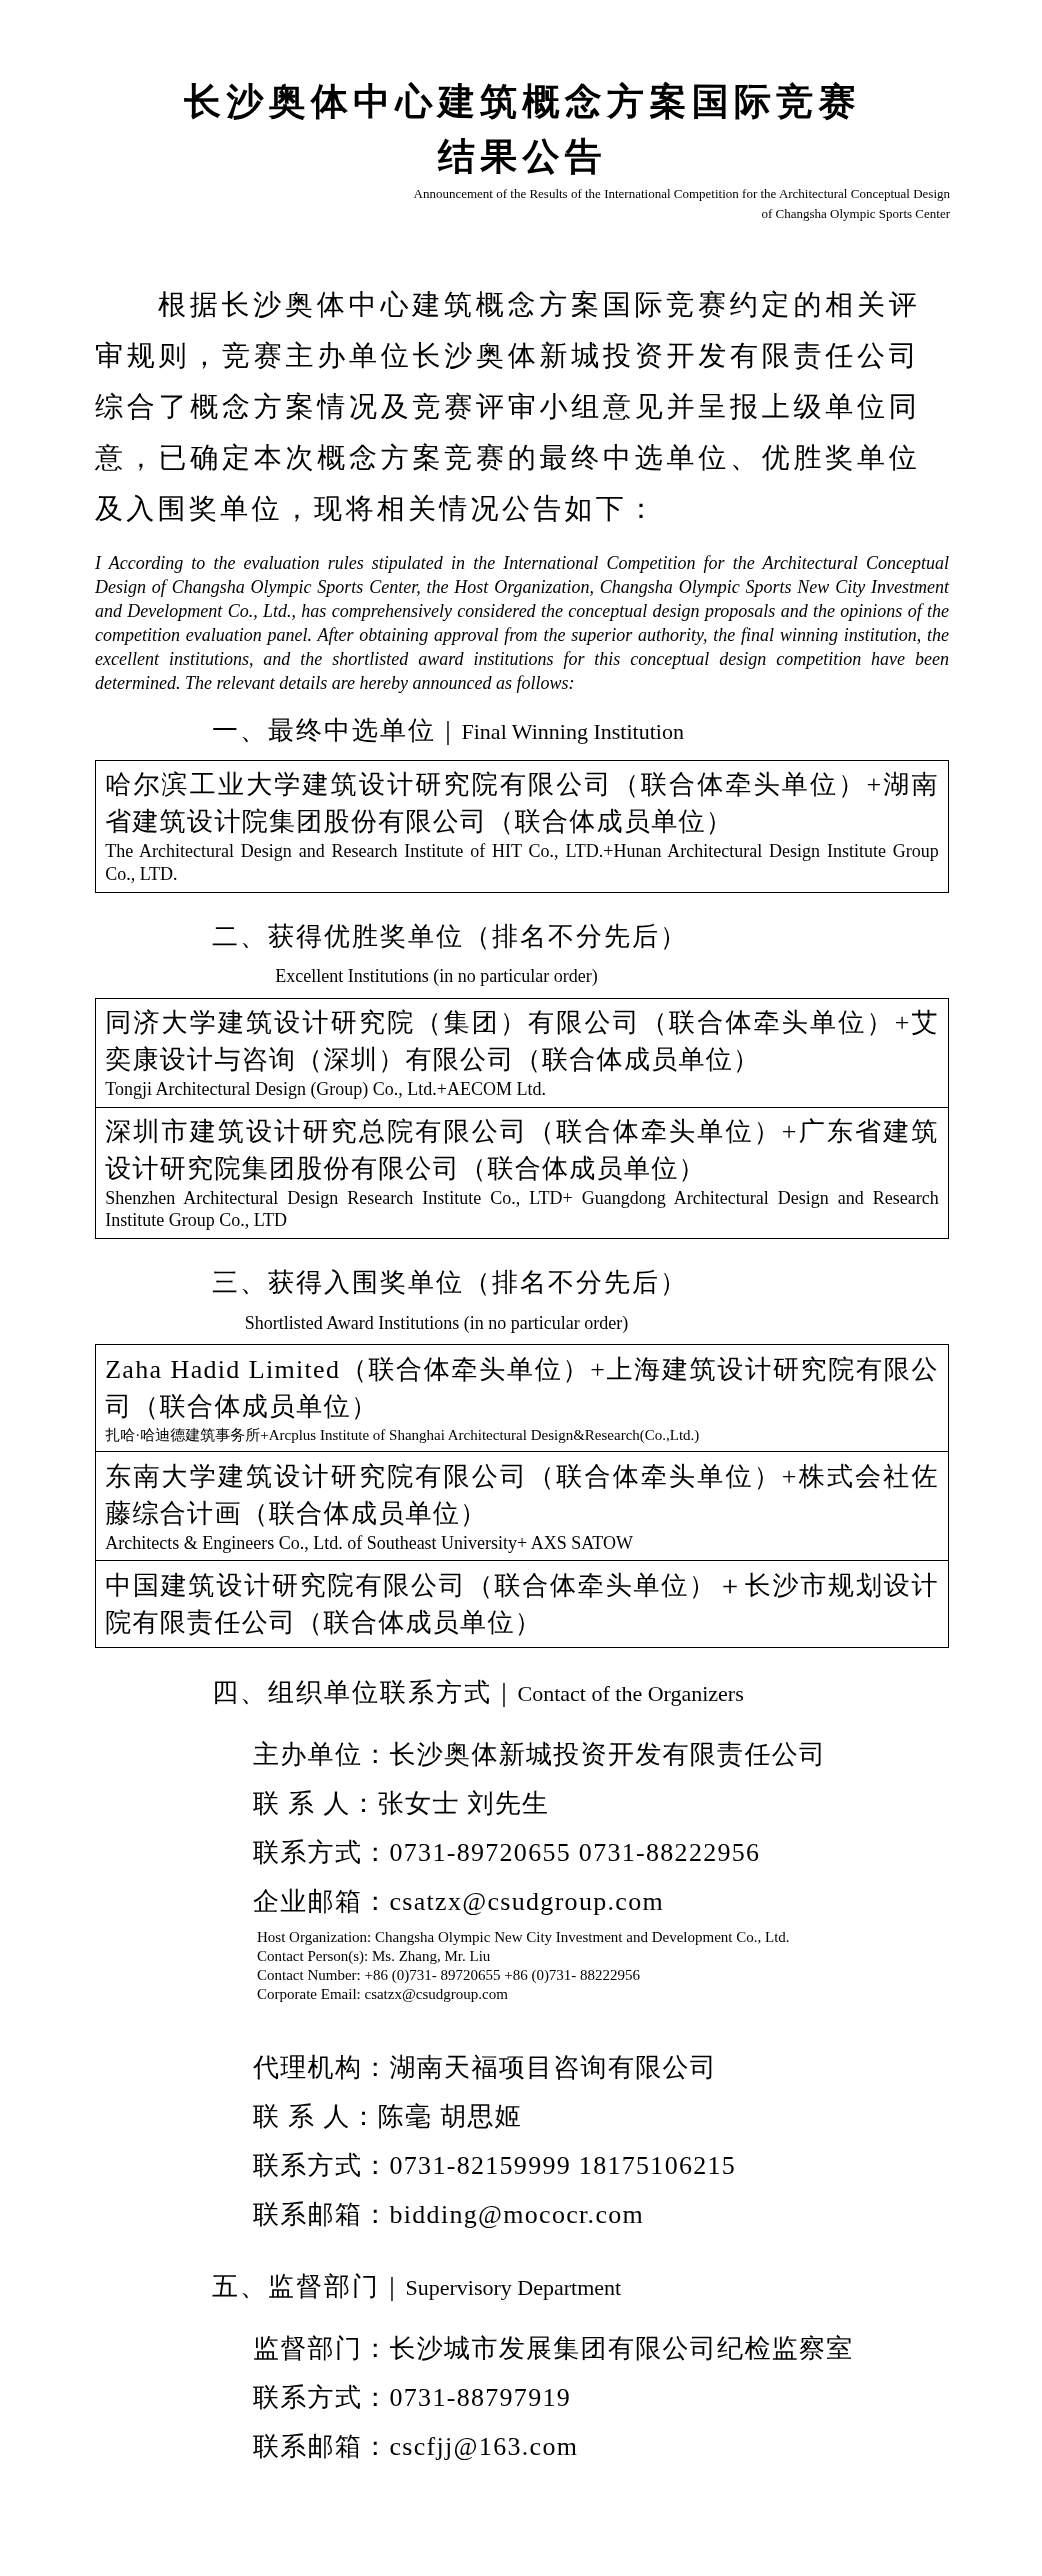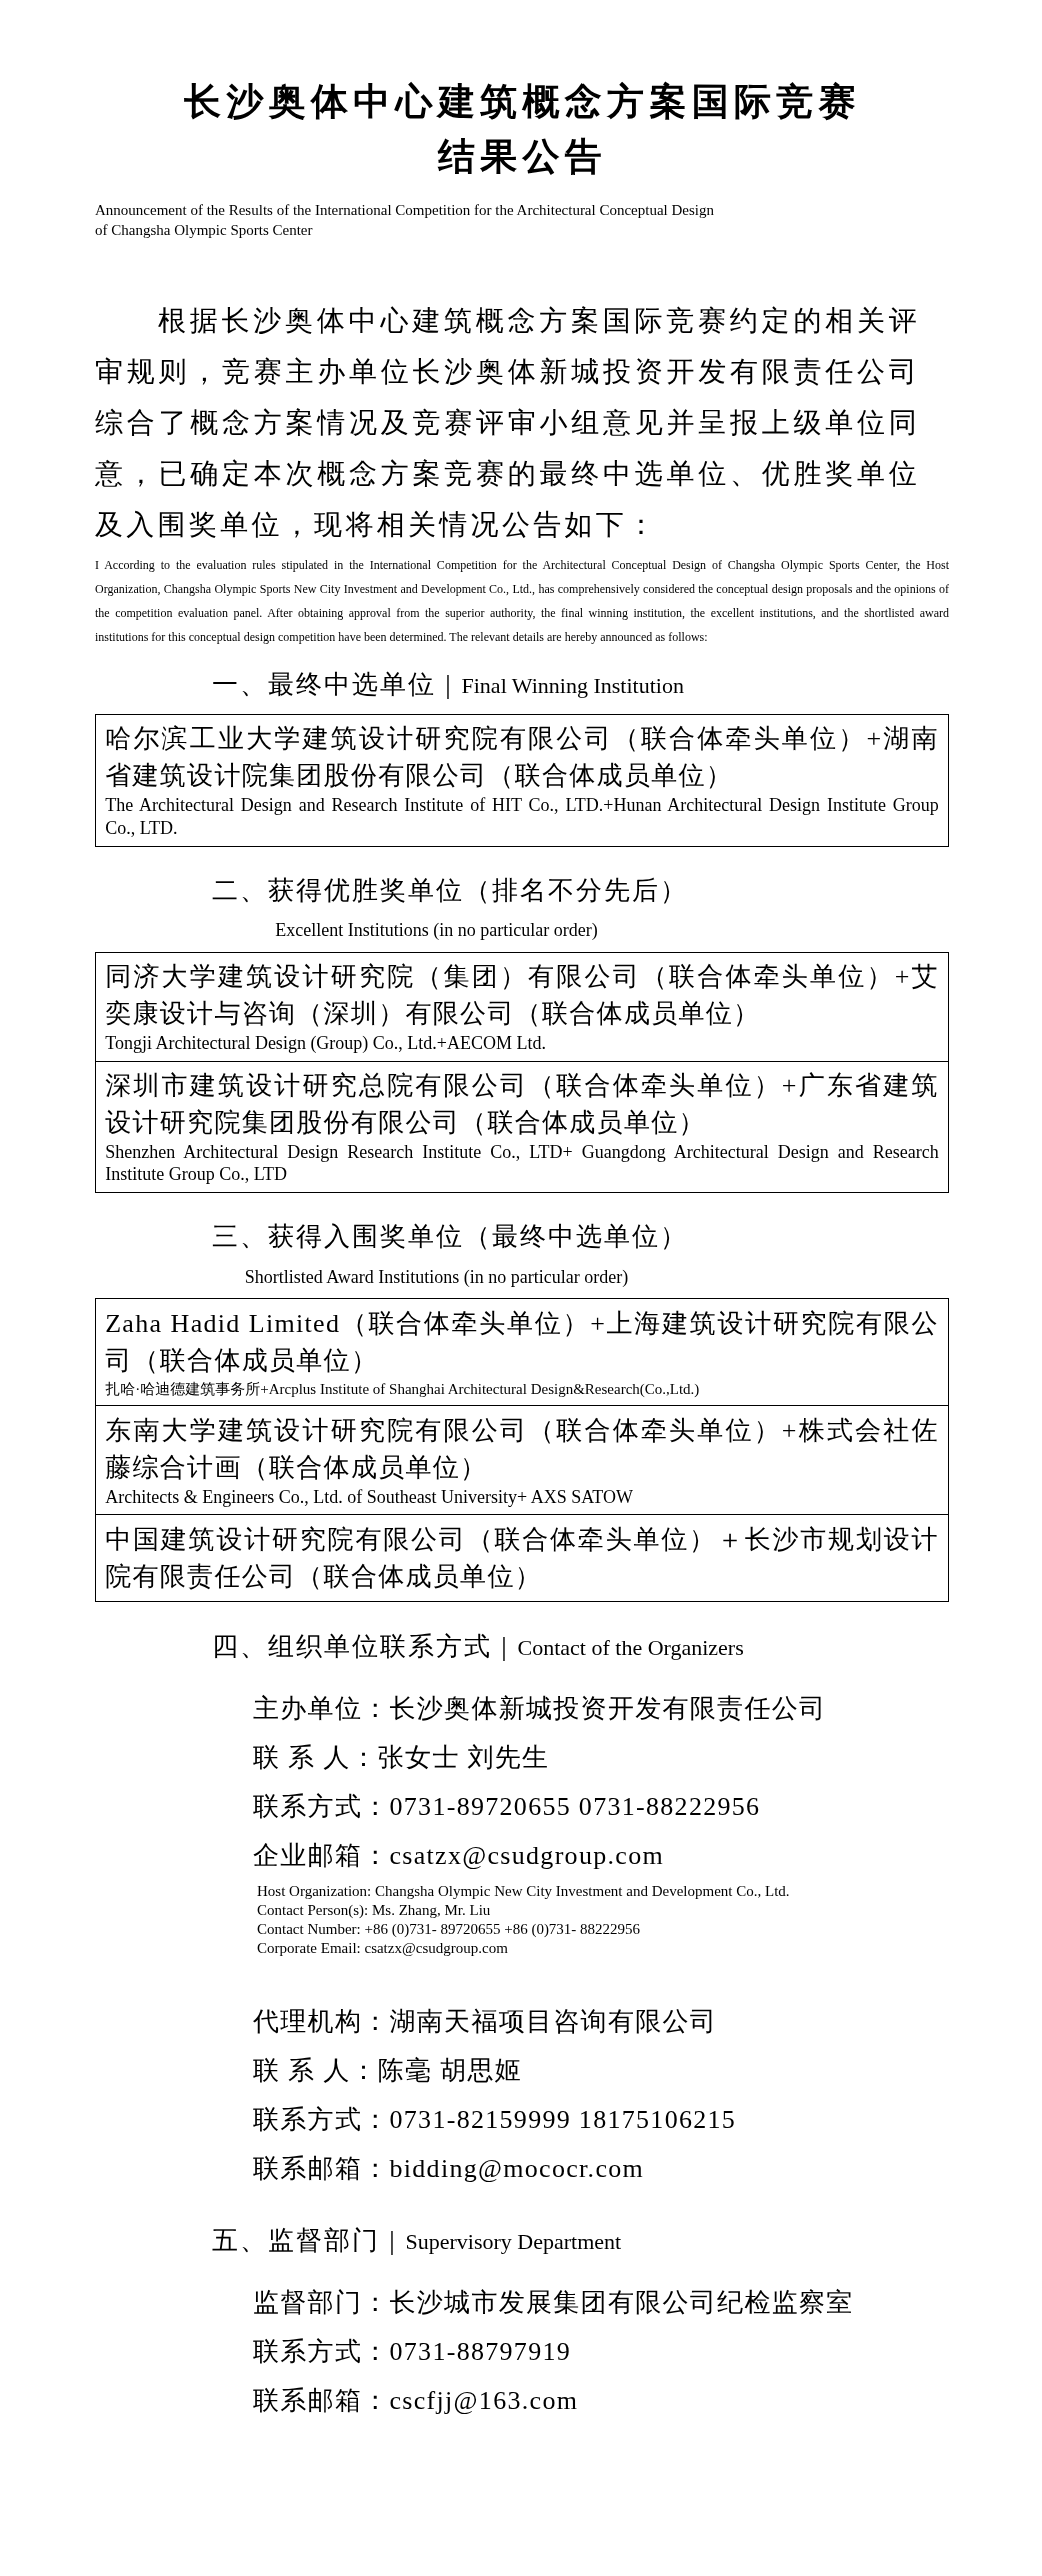--- a/index.html
+++ b/index.html
@@ -15,37 +15,38 @@
     padding: 74px 93px 26px 95px;
   }
   
   .doc-title {
     text-align: center;
     font-size: 37px; font-weight: bold;
     line-height: 55px; letter-spacing: 5.3px;
     margin: 0;
   }
   .doc-subtitle {
-    text-align: left;
-    font-size: 15px; line-height: 20px;
-    margin-top: 16px;
+    text-align: right;
+    font-size: 13px; line-height: 20px;
+    margin-top: 0;
   }
   
   .intro-cn {
     margin-top: 55px;
     width: 825px;
     font-size: 28px; line-height: 51px; letter-spacing: 3.3px;
     text-align: justify;
     text-indent: 63px;
   }
   .intro-en {
-    margin-top: 3px;
+    margin-top: 17px;
     width: 854px;
-    font-size: 12px; line-height: 24px;
+    font-size: 18px; line-height: 24px;
     text-align: justify;
+    font-style: italic;
   }
   
   .sec-h {
     margin: 17px 0 9.2px 117px;
     font-size: 26px; line-height: 38px; letter-spacing: 2px;
   }
   .sec-h .h-en { font-size: 22px; letter-spacing: 0; }
   .sec-h .h-sep { font-size: 24px; }
   .sub-center {
     width: 683px;
@@ -111,21 +112,21 @@
       <div class="row-cn">同济大学建筑设计研究院（集团）有限公司（联合体牵头单位）+艾奕康设计与咨询（深圳）有限公司（联合体成员单位）</div>
       <div class="row-en">Tongji Architectural Design (Group) Co., Ltd.+AECOM Ltd.</div>
     </div>
     <div class="row">
       <div class="row-cn">深圳市建筑设计研究总院有限公司（联合体牵头单位）+广东省建筑设计研究院集团股份有限公司（联合体成员单位）</div>
       <div class="row-en">Shenzhen Architectural Design Research Institute Co., LTD+ Guangdong Architectural Design and Research Institute Group Co., LTD</div>
     </div>
   </div>
 
   <div class="sec-h" style="margin-top:25px">
-    <span class="h-cn">三、获得入围奖单位（最终中选单位）</span>
+    <span class="h-cn">三、获得入围奖单位（排名不分先后）</span>
   </div>
   <div class="sub-center">Shortlisted Award Institutions (in no particular order)</div>
   <div class="tbl">
     <div class="row">
       <div class="row-cn">Zaha Hadid Limited（联合体牵头单位）+上海建筑设计研究院有限公司（联合体成员单位）</div>
       <div class="row-en small">扎哈·哈迪德建筑事务所+Arcplus Institute of Shanghai Architectural Design&amp;Research(Co.,Ltd.)</div>
     </div>
     <div class="row">
       <div class="row-cn">东南大学建筑设计研究院有限公司（联合体牵头单位）+株式会社佐藤综合计画（联合体成员单位）</div>
       <div class="row-en">Architects &amp; Engineers Co., Ltd. of Southeast University+ AXS SATOW</div>

